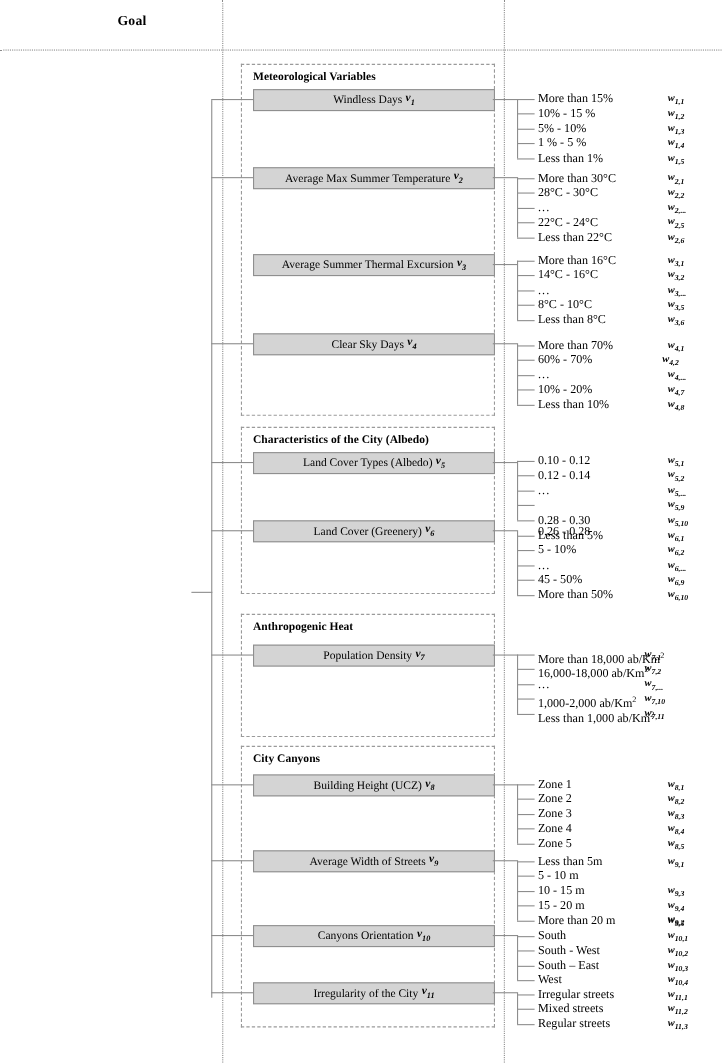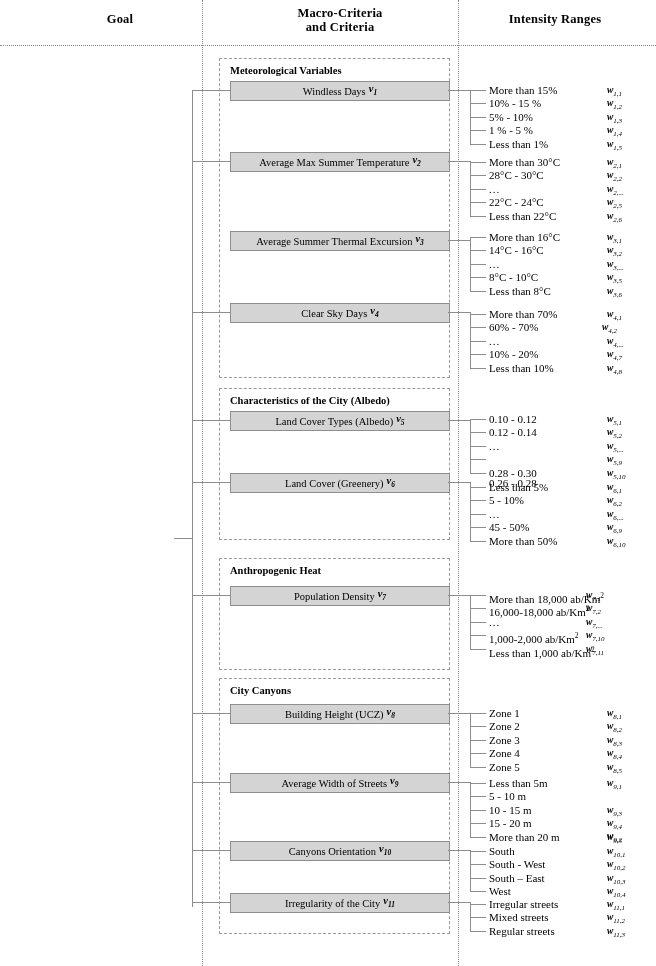--- a/index.html
+++ b/index.html
@@ -92,34 +92,29 @@
   
   .range-label{
     position:absolute;left:489px;font-size:11px;line-height:13.4px;
     white-space:nowrap;
   }
   .range-label sup{font-size:7.5px;vertical-align:super;}
   .wt{
     position:absolute;font-style:italic;font-weight:bold;font-size:9.5px;
     line-height:13.4px;white-space:nowrap;
   }
-  .wt sub{font-size:7px;font-style:italic;font-weight:normal;}
+  .wt sub{font-size:7px;font-style:italic;font-weight:bold;}
   .ell{letter-spacing:1px;}
 </style>
 </head>
 <body>
 
 <div id="stage">
 
   <div class="col-head" id="head-goal">Goal</div>
-  <div class="col-head" id="head-macro">
-    <div>Macro-Criteria</div>
-    <div>and Criteria</div>
-  </div>
-  <div class="col-head" id="head-intensity">Intensity Ranges</div>
 
   <div class="h-dotted"></div>
   <div class="v-dotted" id="lane-1"></div>
   <div class="v-dotted" id="lane-2"></div>
 
   <div id="goal-lead"></div>
   <div id="trunk"></div>
 
   <div id="gen">
       <div class="group-box" style="top: 58px; height: 318px; width: 229px;"></div>

